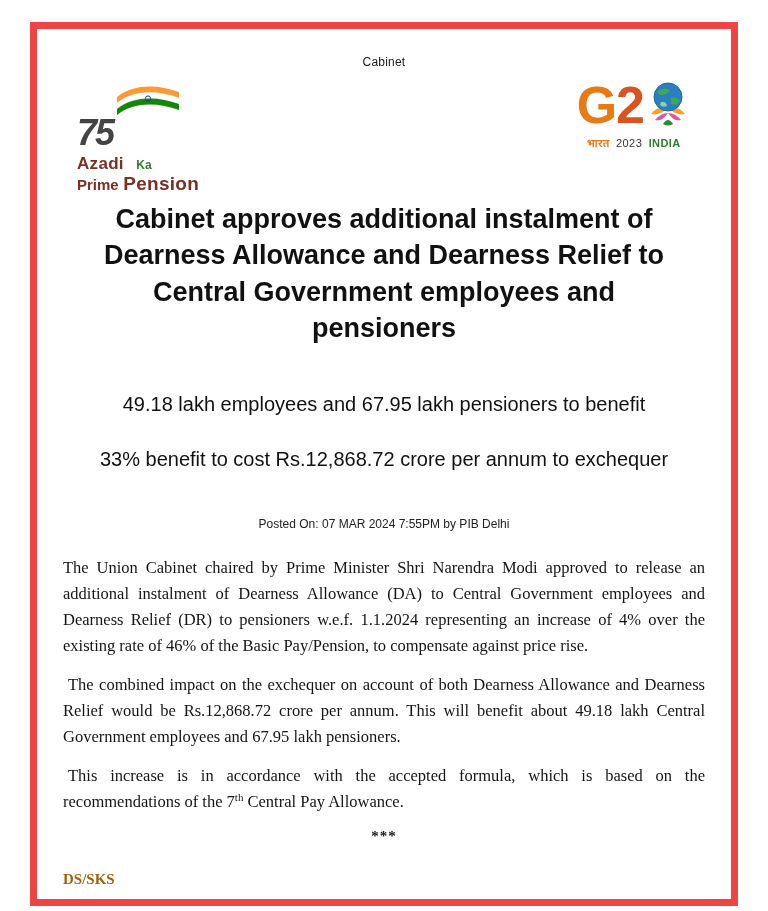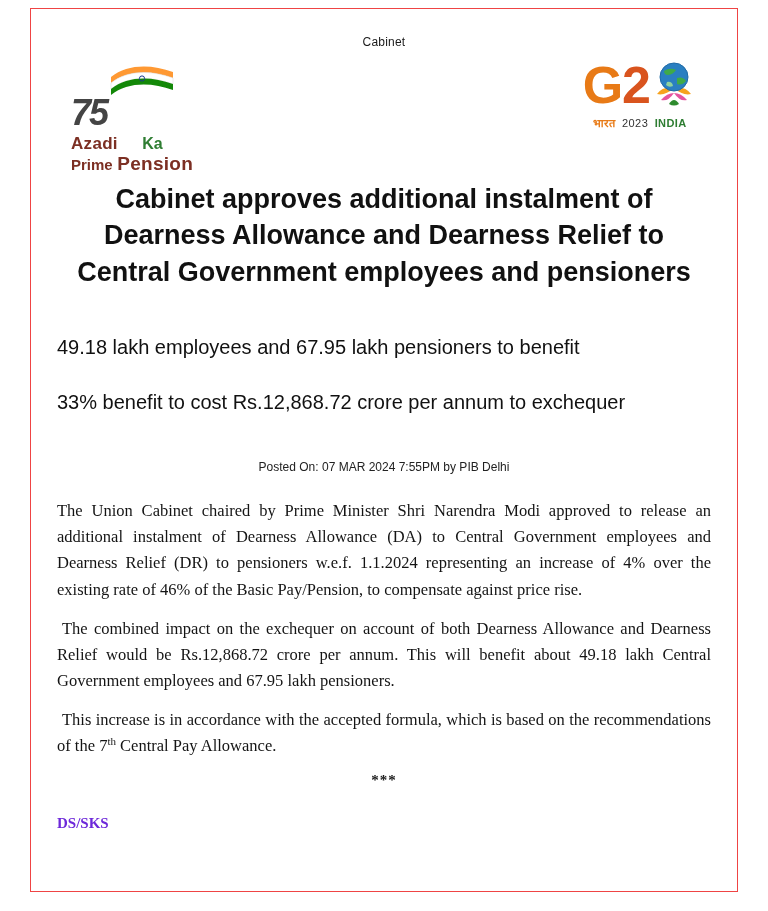--- a/index.html
+++ b/index.html
@@ -12,24 +12,24 @@
   }
   .page {
     position: relative;
     width: 768px;
     height: 911px;
     background: #ffffff;
   }
   .frame {
     position: absolute;
     left: 30px;
-    top: 8px;
+    top: 22px;
     width: 708px;
     height: 884px;
-    border: 1px solid #ef4444;
+    border: 7px solid #ef4444;
     background: #ffffff;
     box-sizing: border-box;
     padding: 26px 26px 36px 26px;
     overflow: hidden;
   }
   .category {
     text-align: center;
     font-size: 12px;
     color: #1a1a1a;
     letter-spacing: 0.2px;
@@ -55,24 +55,24 @@
   }
   .flag-svg { margin-left: 2px; margin-top: 2px; }
   .azadi-line1 { margin-top: 4px; }
   .azadi-word {
     font-size: 17px;
     font-weight: 700;
     color: #7c2f23;
     letter-spacing: 0.3px;
   }
   .azadi-ka {
-    font-size: 16px;
+    font-size: 12px;
     font-weight: 700;
     color: #2e7d32;
-    margin-left: 20px;
+    margin-left: 8px;
   }
   .azadi-line2 { margin-top: 2px; white-space: nowrap; }
   .azadi-amrit {
     font-size: 15px;
     font-weight: 700;
     color: #7c2f23;
   }
   .azadi-mahotsav {
     font-size: 19px;
     font-weight: 700;
@@ -107,21 +107,21 @@
   
   .title {
     margin: 22px 18px 0 18px;
     text-align: center;
     font-size: 27px;
     font-weight: 700;
     line-height: 1.35;
     color: #111111;
   }
   .subtitle {
-    text-align: left;
+    text-align: center;
     font-size: 20px;
     font-weight: 400;
     color: #111111;
   }
   .subtitle-1 { margin-top: 46px; }
   .subtitle-2 { margin-top: 32px; }
   .posted-on {
     margin-top: 46px;
     text-align: center;
     font-size: 12px;
@@ -151,21 +151,21 @@
     font-family: "Liberation Serif", serif;
     font-size: 15px;
     font-weight: 700;
     letter-spacing: 1px;
   }
   .signature {
     margin-top: 26px;
     font-family: "Liberation Serif", serif;
     font-size: 15px;
     font-weight: 700;
-    color: #6d28d9;
+    color: #a16207;
   }
 </style>
 </head>
 <body>
 
 <div class="page">
   <div class="frame">
 
     <div class="category">Cabinet</div>
 

